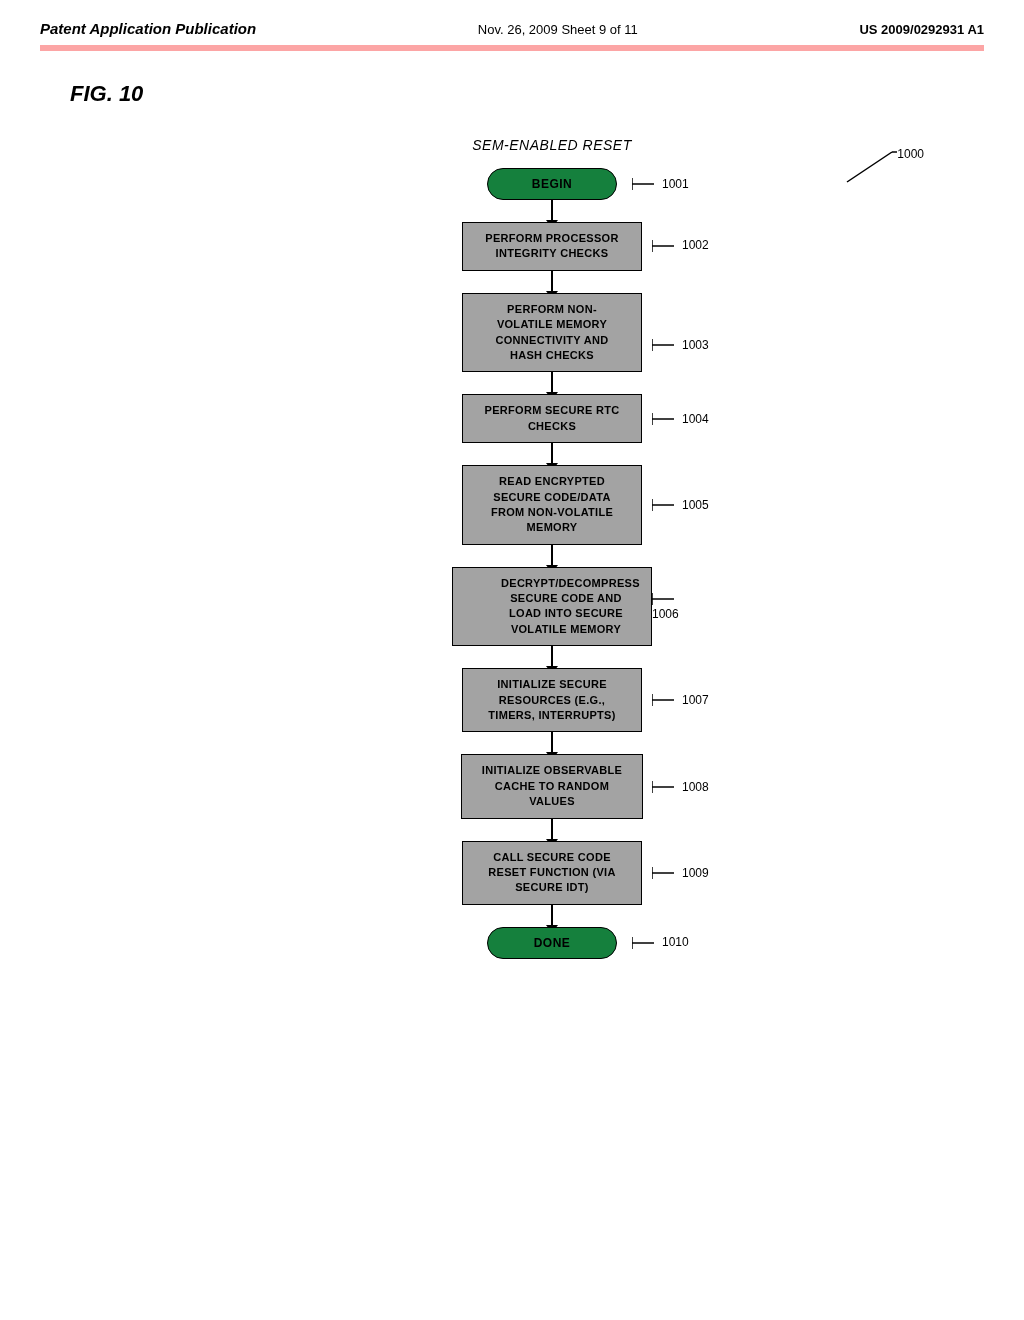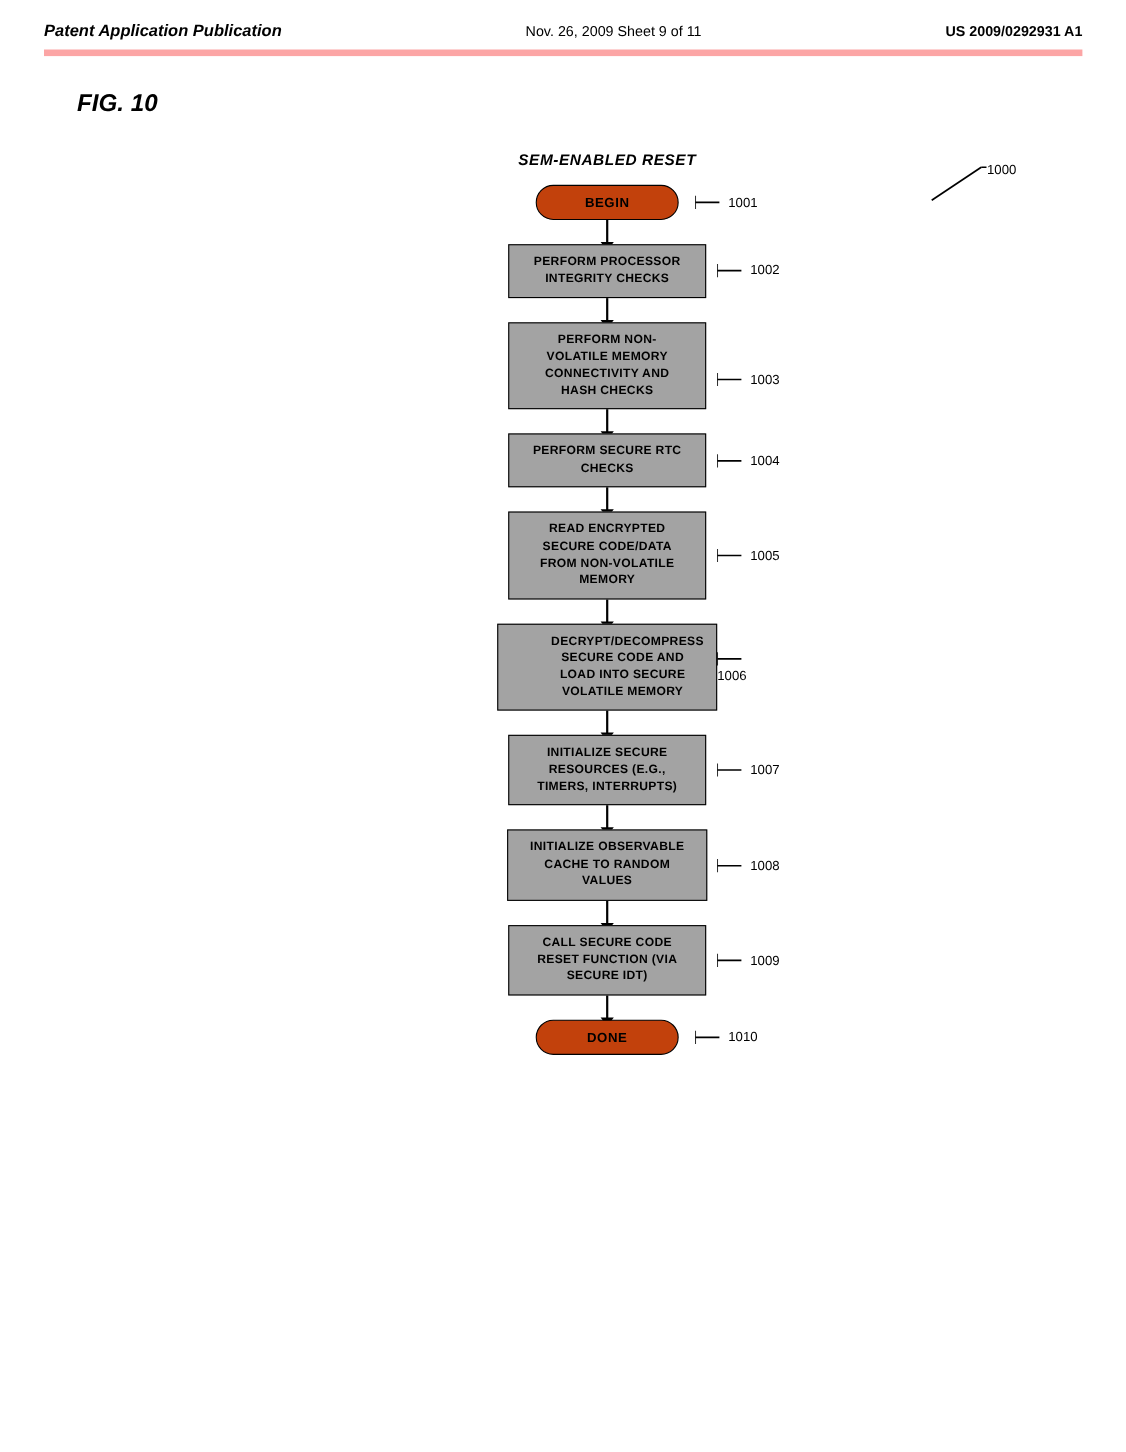--- a/index.html
+++ b/index.html
@@ -48,42 +48,42 @@
       font-size: 22px;
       font-style: italic;
       font-weight: bold;
       margin-left: 30px;
       margin-bottom: 30px;
     }
 
     .diagram-title {
       font-size: 14px;
       font-style: italic;
-      font-weight: bold;
+      font-weight: normal;
       text-align: center;
       margin-bottom: 15px;
       letter-spacing: 0.5px;
     }
 
     .node-wrapper {
       position: relative;
       display: flex;
       align-items: center;
       width: 100%;
       justify-content: center;
     }
 
     .node-rounded {
       border: 1.5px solid #000;
       border-radius: 25px;
       padding: 8px 30px;
       font-size: 12px;
       font-weight: bold;
       text-align: center;
-      background: #c2410c;
+      background: #15803d;
       min-width: 130px;
       letter-spacing: 0.5px;
     }
 
     .node-rect {
       border: 1.5px solid #000;
       padding: 8px 20px;
       font-size: 11px;
       font-weight: bold;
       text-align: center;

